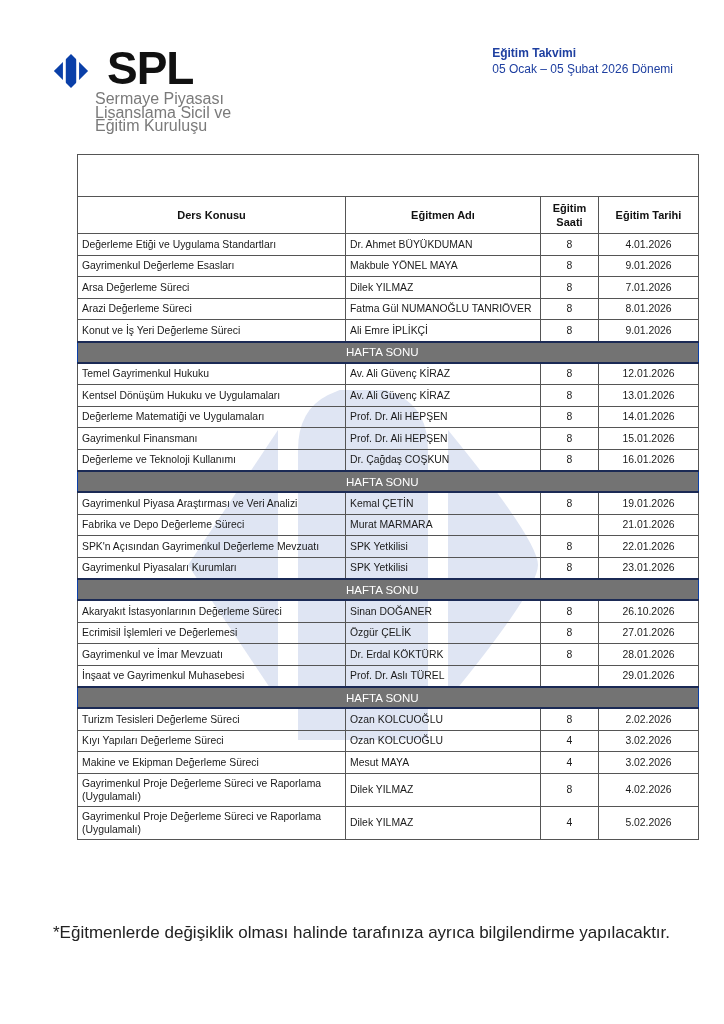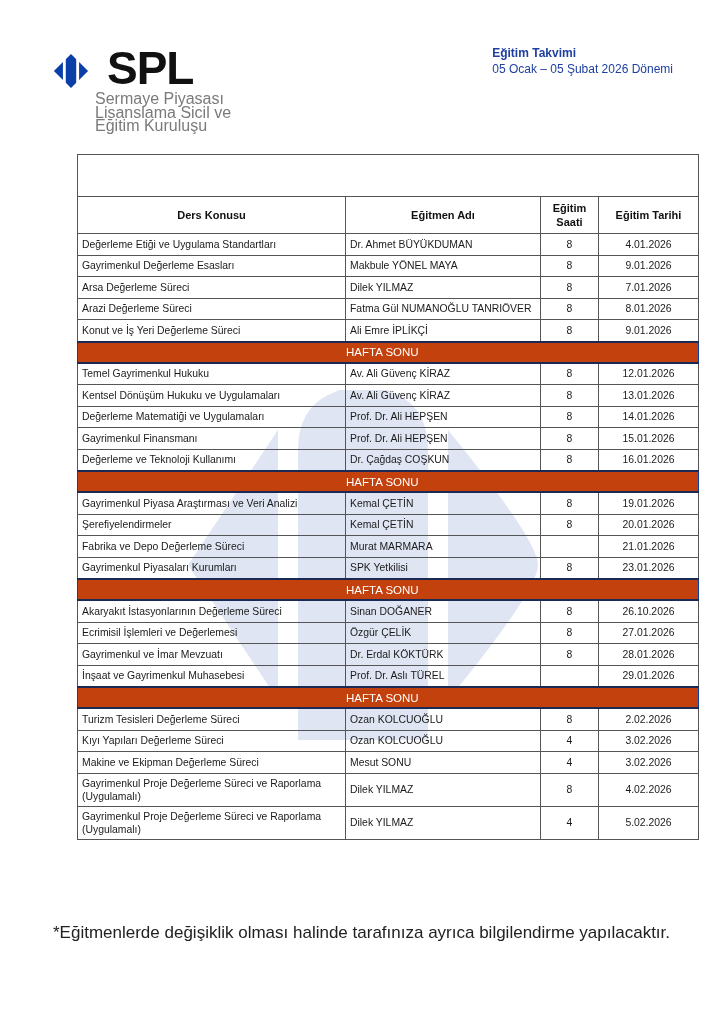--- a/index.html
+++ b/index.html
@@ -28,21 +28,21 @@
     table.program td, table.program th { border: 1px solid #555; padding: 0 4px; background: transparent; }
     .title-row th {
       background: #0a3fa8; color: #ffffff; font-size: 12.2px; font-weight: bold; height: 41px; border: 1px solid #2b2b2b;
       text-align: center; letter-spacing: 0.1px;
     }
     .head-row th { font-size: 11px; font-weight: bold; height: 36px; text-align: center; color: #111; line-height: 14px; }
     tr.row td { height: 20.5px; }
     tr.row.tall td { height: 32px; line-height: 13px; }
     td.c-hours, td.c-date { text-align: center; }
     tr.weekend td {
-      background: #c2410c; color: #ffffff; height: 19px; border-left: 1px solid #0a3fa8; border-right: 1px solid #0a3fa8;
+      background: #737373; color: #ffffff; height: 19px; border-left: 1px solid #0a3fa8; border-right: 1px solid #0a3fa8;
       border-top: 2px solid #1b2a55; border-bottom: 2px solid #1b2a55;
     }
     tr.weekend .weekend-label { display: inline-block; padding-left: 264px; font-size: 11.5px; }
 
     .footnote { position: absolute; left: 53px; top: 923px; font-size: 17px; color: #222; }
   </style>
 </head>
 <body>
 
 <div class="logo">
@@ -159,32 +159,32 @@
       <tr class="weekend">
         <td colspan="4"><span class="weekend-label">HAFTA SONU</span></td>
       </tr>
       <tr class="row">
         <td class="c-course">Gayrimenkul Piyasa Araştırması ve Veri Analizi</td>
         <td class="c-instr">Kemal ÇETİN</td>
         <td class="c-hours">8</td>
         <td class="c-date">19.01.2026</td>
       </tr>
       <tr class="row">
-        <td class="c-course">Şerefiyelendirmeler</td>
-        <td class="c-instr">Kemal ÇETİN</td>
-        <td class="c-hours">8</td>
-        <td class="c-date">20.01.2026</td>
-      </tr>
-      <tr class="row">
         <td class="c-course">Fabrika ve Depo Değerleme Süreci</td>
         <td class="c-instr">Murat MARMARA</td>
         <td class="c-hours"></td>
         <td class="c-date">21.01.2026</td>
       </tr>
       <tr class="row">
+        <td class="c-course">SPK'n Açısından Gayrimenkul Değerleme Mevzuatı</td>
+        <td class="c-instr">SPK Yetkilisi</td>
+        <td class="c-hours">8</td>
+        <td class="c-date">22.01.2026</td>
+      </tr>
+      <tr class="row">
         <td class="c-course">Gayrimenkul Piyasaları Kurumları</td>
         <td class="c-instr">SPK Yetkilisi</td>
         <td class="c-hours">8</td>
         <td class="c-date">23.01.2026</td>
       </tr>
       <tr class="weekend">
         <td colspan="4"><span class="weekend-label">HAFTA SONU</span></td>
       </tr>
       <tr class="row">
         <td class="c-course">Akaryakıt İstasyonlarının Değerleme Süreci</td>
@@ -220,21 +220,21 @@
         <td class="c-date">2.02.2026</td>
       </tr>
       <tr class="row">
         <td class="c-course">Kıyı Yapıları Değerleme Süreci</td>
         <td class="c-instr">Ozan KOLCUOĞLU</td>
         <td class="c-hours">4</td>
         <td class="c-date">3.02.2026</td>
       </tr>
       <tr class="row">
         <td class="c-course">Makine ve Ekipman Değerleme Süreci</td>
-        <td class="c-instr">Mesut SONU</td>
+        <td class="c-instr">Mesut MAYA</td>
         <td class="c-hours">4</td>
         <td class="c-date">3.02.2026</td>
       </tr>
       <tr class="row tall">
         <td class="c-course">Gayrimenkul Proje Değerleme Süreci ve Raporlama (Uygulamalı)</td>
         <td class="c-instr">Dilek YILMAZ</td>
         <td class="c-hours">8</td>
         <td class="c-date">4.02.2026</td>
       </tr>
       <tr class="row tall">

